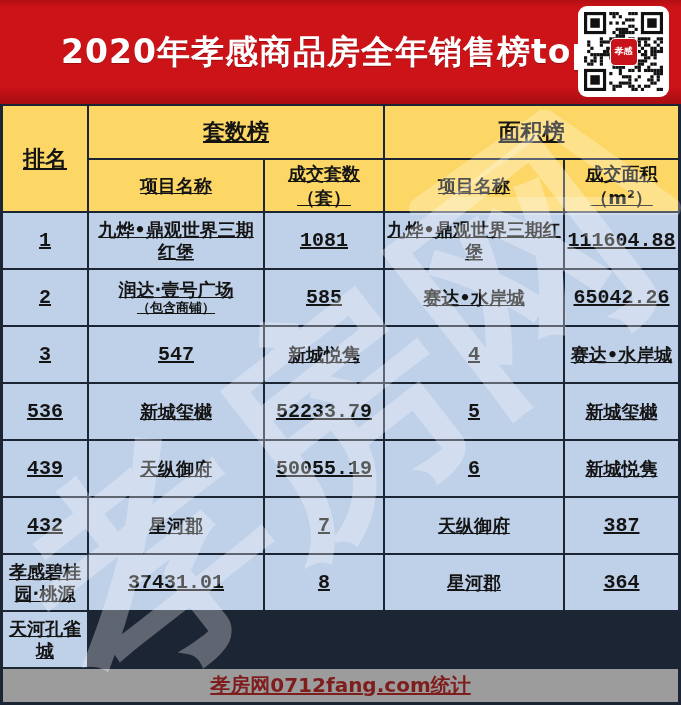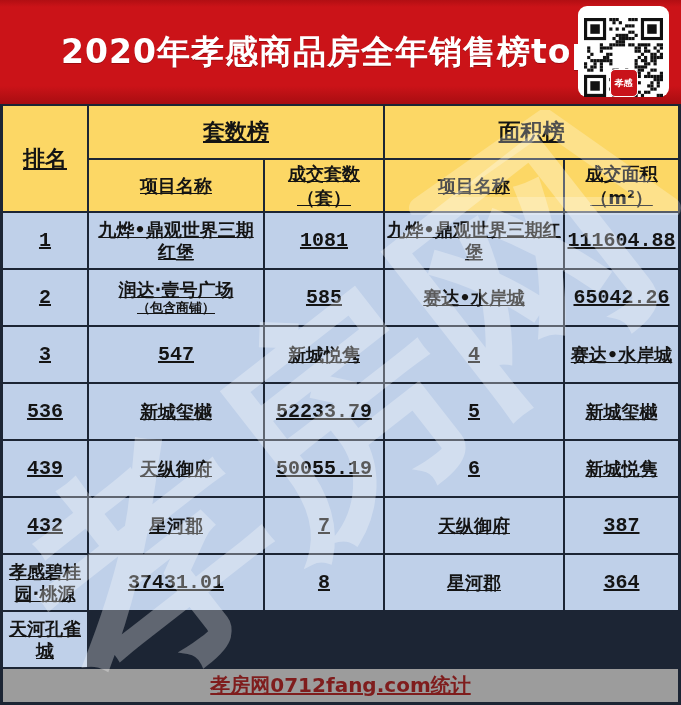--- a/index.html
+++ b/index.html
@@ -6,21 +6,21 @@
   .page{position:relative;width:681px;height:705px;overflow:hidden;
         font-family:"DejaVu Sans","Liberation Sans",sans-serif;background:#fff;}
 
   
   .banner{position:absolute;top:0;left:0;width:681px;height:104px;
           background:linear-gradient(180deg,#b20e13 0px,#cb1318 7px,#cb1318 86px,#a80d11 104px);
           display:flex;align-items:center;justify-content:center;}
   .banner-title{color:#ffffff;font-size:33px;font-weight:bold;letter-spacing:1px;
                 white-space:nowrap;text-shadow:0 1px 0 rgba(0,0,0,.25);}
   .qr{position:absolute;top:6px;right:12px;width:91px;height:91px;background:#ffffff;
-      border-radius:9px;display:flex;align-items:flex-end;justify-content:center;}
+      border-radius:9px;display:flex;align-items:center;justify-content:center;}
   .qr-logo{position:absolute;width:26px;height:26px;background:#c9131a;border-radius:5px;
            border:1px solid #fff;color:#fff;font-size:9px;font-weight:bold;line-height:1;
            display:flex;align-items:center;justify-content:center;}
 
   
   .sheet{position:absolute;top:104px;left:0;width:681px;height:601px;box-sizing:border-box;
          border:3px solid #1c2534;border-top-width:2px;
          display:grid;grid-template-columns:84px 174px 118px 178px 1fr;
          grid-template-rows:52px 51px repeat(8,55px) 1fr;gap:2px;background:#1c2534;}
   .cell{display:flex;align-items:center;justify-content:center;

